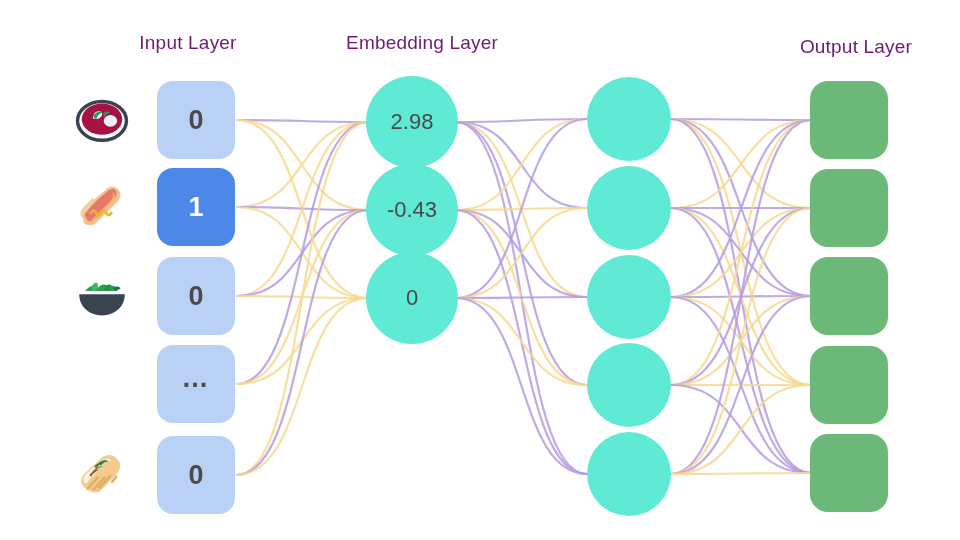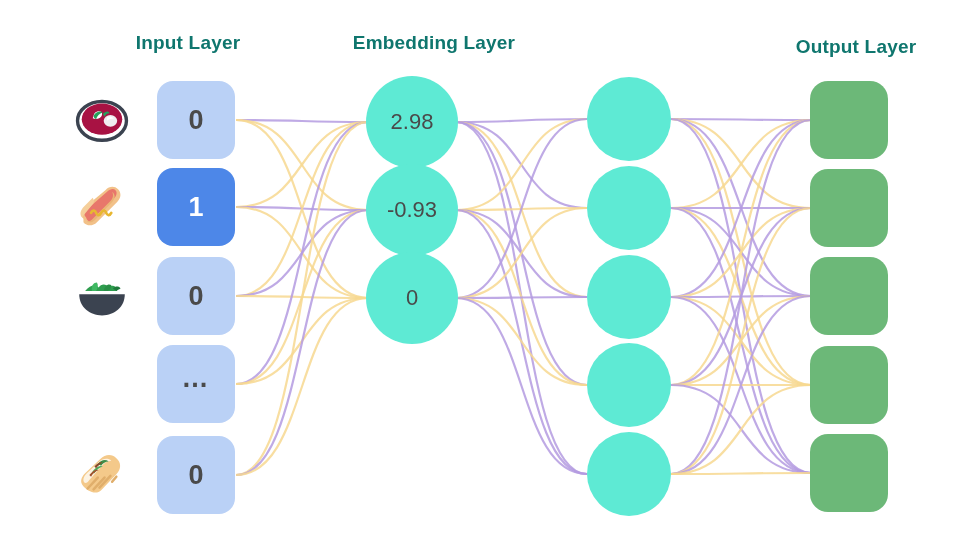--- a/index.html
+++ b/index.html
@@ -23,22 +23,22 @@
   #edges {
     position: absolute;
     left: 0; top: 0;
     width: 960px;
     height: 540px;
     pointer-events: none;
   }
   .layer-title {
     position: absolute;
     font-size: 19px;
-    font-weight: bold;
-    color: #0f766e;
+    font-weight: normal;
+    color: #701a75;
     letter-spacing: .2px;
     white-space: nowrap;
     transform: translateX(-50%);
     text-align: center;
   }
   .emoji-icon {
     position: absolute;
     width: 54px;
     height: 54px;
     transform: translate(-50%, -50%);
@@ -154,21 +154,21 @@
       <path d="M 671 385 C 748 385 734 385 811 385" fill="none" stroke="#f7d890" stroke-width="2.2" stroke-opacity="0.85"></path>
       <path d="M 671 385 C 748 385 734 473 811 473" fill="none" stroke="#b49be0" stroke-width="2.2" stroke-opacity="0.85"></path>
       <path d="M 671 474 C 748 474 734 120 811 120" fill="none" stroke="#b49be0" stroke-width="2.2" stroke-opacity="0.85"></path>
       <path d="M 671 474 C 748 474 734 208 811 208" fill="none" stroke="#f7d890" stroke-width="2.2" stroke-opacity="0.85"></path>
       <path d="M 671 474 C 748 474 734 296 811 296" fill="none" stroke="#b49be0" stroke-width="2.2" stroke-opacity="0.85"></path>
       <path d="M 671 474 C 748 474 734 385 811 385" fill="none" stroke="#f7d890" stroke-width="2.2" stroke-opacity="0.85"></path>
       <path d="M 671 474 C 748 474 734 473 811 473" fill="none" stroke="#f7d890" stroke-width="2.2" stroke-opacity="0.85"></path>
     </svg>
 
   <div class="layer-title" style="left:188px; top:32px;">Input Layer</div>
-  <div class="layer-title" style="left:434px; top:32px;">Embedding Layer</div>
+  <div class="layer-title" style="left:422px; top:32px;">Embedding Layer</div>
   <div class="layer-title" style="left:856px; top:36px;">Output Layer</div>
 
   <div class="emoji-icon" style="left:102px; top:120px;">
     <svg viewBox="0 0 64 64">
       <ellipse cx="32" cy="33" rx="29" ry="23" fill="#ffffff"></ellipse>
       <ellipse cx="32" cy="33" rx="29" ry="23" fill="none" stroke="#3b4350" stroke-width="4"></ellipse>
       <ellipse cx="32" cy="31" rx="24" ry="18.5" fill="#a81243"></ellipse>
       <path d="M24 23c5-3 9-1 8 3-1 4-7 6-11 4 1-3 1-5 3-7z" fill="#ffffff"></path>
       <path d="M22 27c3-5 8-6 11-4-4 1-7 4-8 8-2-1-3-2-3-4z" fill="#25a05a"></path>
       <path d="M33 25c3-4 7-4 8-1-3 0-5 2-6 4z" fill="#25a05a"></path>
@@ -225,21 +225,21 @@
     <span class="ellipsis-dots">…</span>
   </div>
   <div class="node-box input-box" style="left:196px; top:475px;">
     <span>0</span>
   </div>
 
   <div class="circle-node" style="left:412px; top:122px;">
     <span>2.98</span>
   </div>
   <div class="circle-node" style="left:412px; top:210px;">
-    <span>-0.93</span>
+    <span>-0.43</span>
   </div>
   <div class="circle-node" style="left:412px; top:298px;">
     <span>0</span>
   </div>
 
   <div class="circle-node small" style="left:629px; top:119px;">
     <span></span>
   </div>
   <div class="circle-node small" style="left:629px; top:208px;">
     <span></span>

